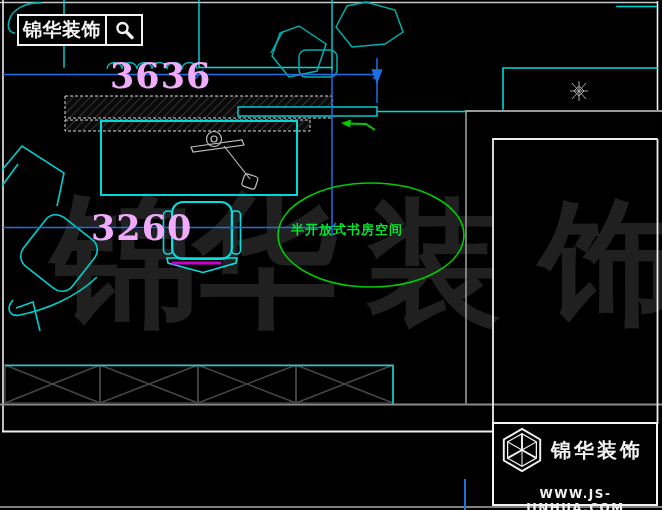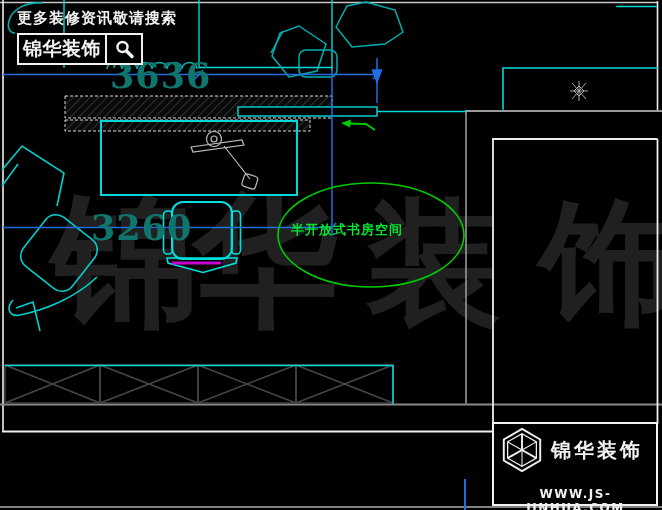--- a/index.html
+++ b/index.html
@@ -6,21 +6,21 @@
   body{width:662px;height:510px;position:relative;overflow:hidden;
        font-family:"Liberation Sans", sans-serif;}
   .abs{position:absolute;}
   
   #watermark{z-index:0;}
   .wm-char{position:absolute;color:#202020;font-family:"DejaVu Serif", serif;
            font-weight:bold;font-size:145px;line-height:1;user-select:none;}
   
   #cad{z-index:1;left:0;top:0;}
   
-  .dim-text{position:absolute;z-index:2;color:#0f766e;
+  .dim-text{position:absolute;z-index:2;color:#f0abfc;
             font-family:"DejaVu Serif", serif;font-weight:600;
             font-size:34px;line-height:1;letter-spacing:1px;}
   #annotation-label{position:absolute;z-index:2;left:291px;top:221px;
             color:#00E632;font-size:13px;font-weight:bold;letter-spacing:1px;
             font-family:"DejaVu Sans", sans-serif;white-space:nowrap;}
   
   #search-banner{z-index:3;left:17px;top:9px;color:#F2F2F2;}
   #search-tagline{font-size:15px;font-weight:bold;letter-spacing:1px;
             font-family:"DejaVu Sans", sans-serif;}
   #search-box{margin-top:5px;width:122px;height:28px;border:2px solid #F2F2F2;
@@ -168,21 +168,20 @@
     <polygon points="341,123 351,119.5 350,127.5" fill="#00CC00"></polygon>
   </g>
 </svg>
 
 <div class="dim-text" style="left:110px;top:58px;font-size:35px">3636</div>
 <div class="dim-text" style="left:91px;top:210px;font-size:35px">3260</div>
 
 <div id="annotation-label">半开放式书房空间</div>
 
 <div id="search-banner" class="abs">
-  <div id="search-tagline">更多装修资讯敬请搜索</div>
   <div id="search-box">
     <div id="search-brand">锦华装饰</div>
     <div id="search-btn">
       <svg width="20" height="20" viewBox="0 0 20 20">
         <circle cx="8.5" cy="8" r="5" fill="none" stroke="#F2F2F2" stroke-width="2.4"></circle>
         <line x1="12.5" y1="12" x2="18" y2="17.5" stroke="#F2F2F2" stroke-width="3.4" stroke-linecap="round"></line>
       </svg>
     </div>
   </div>
 </div>

